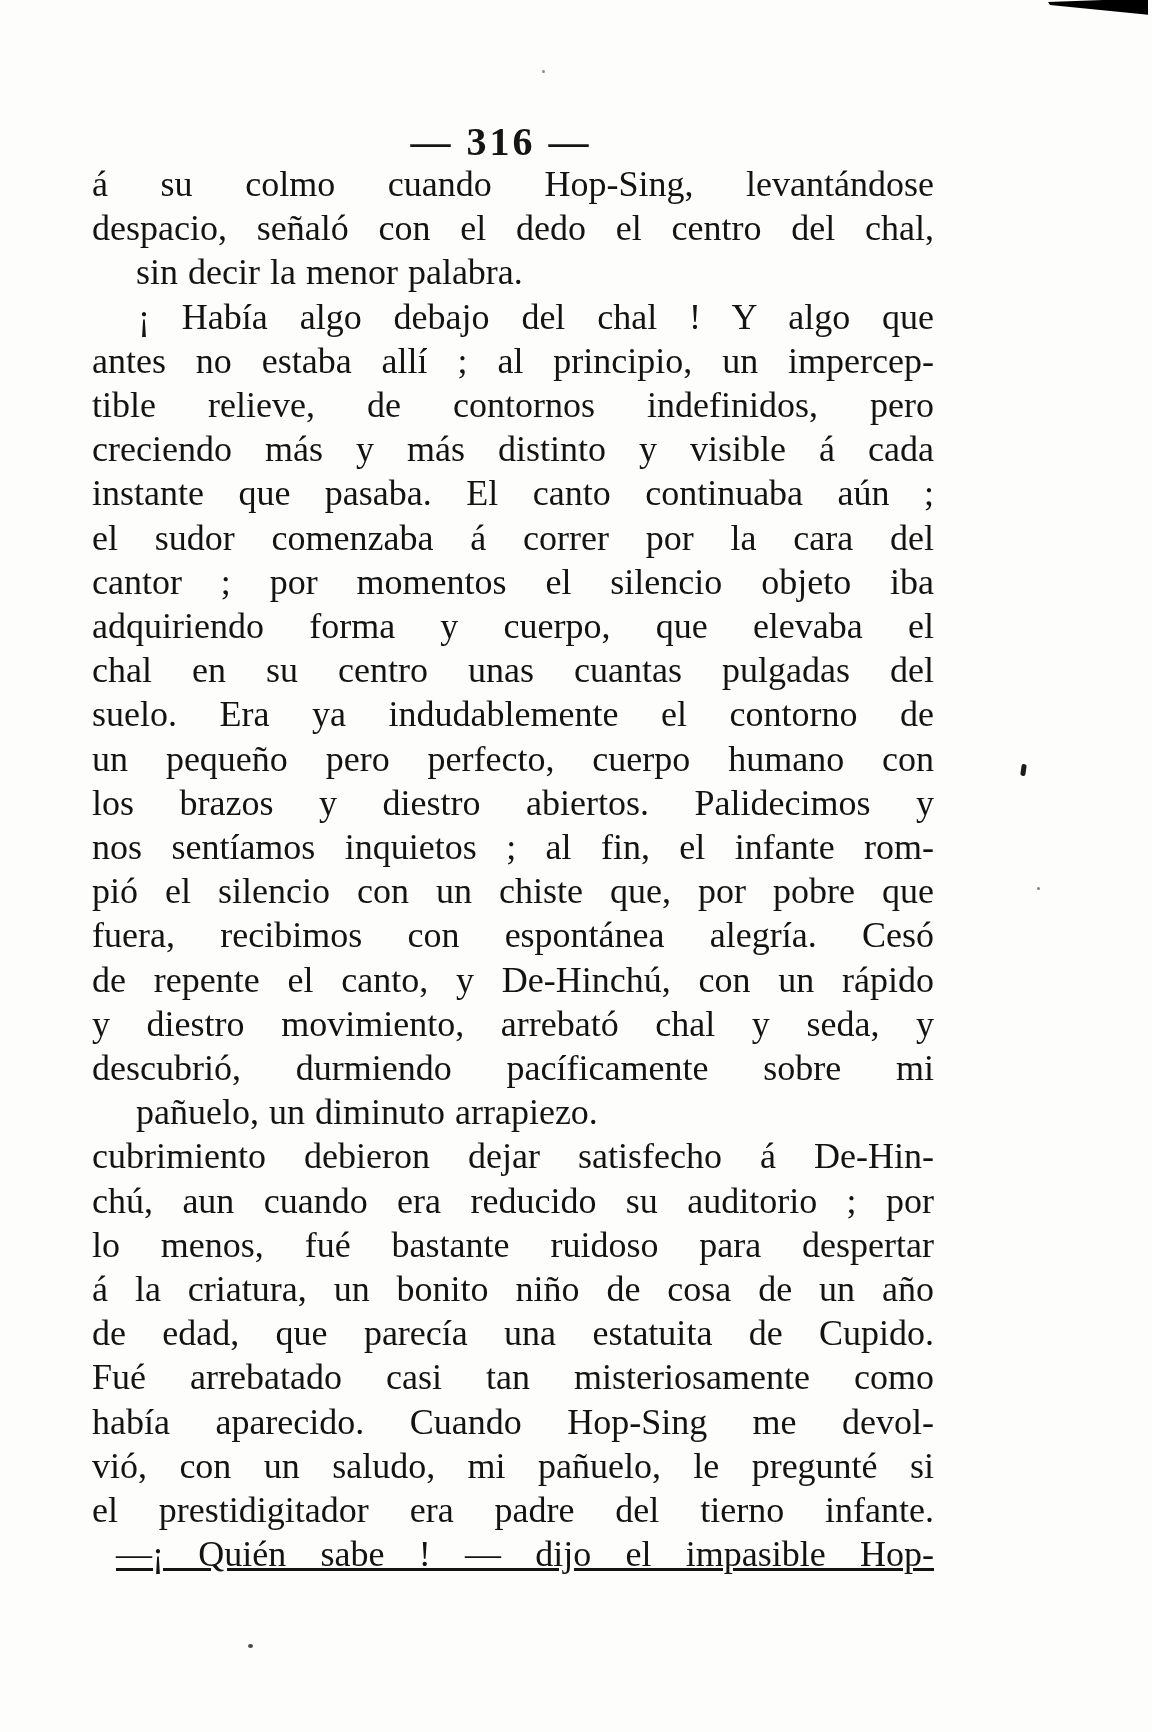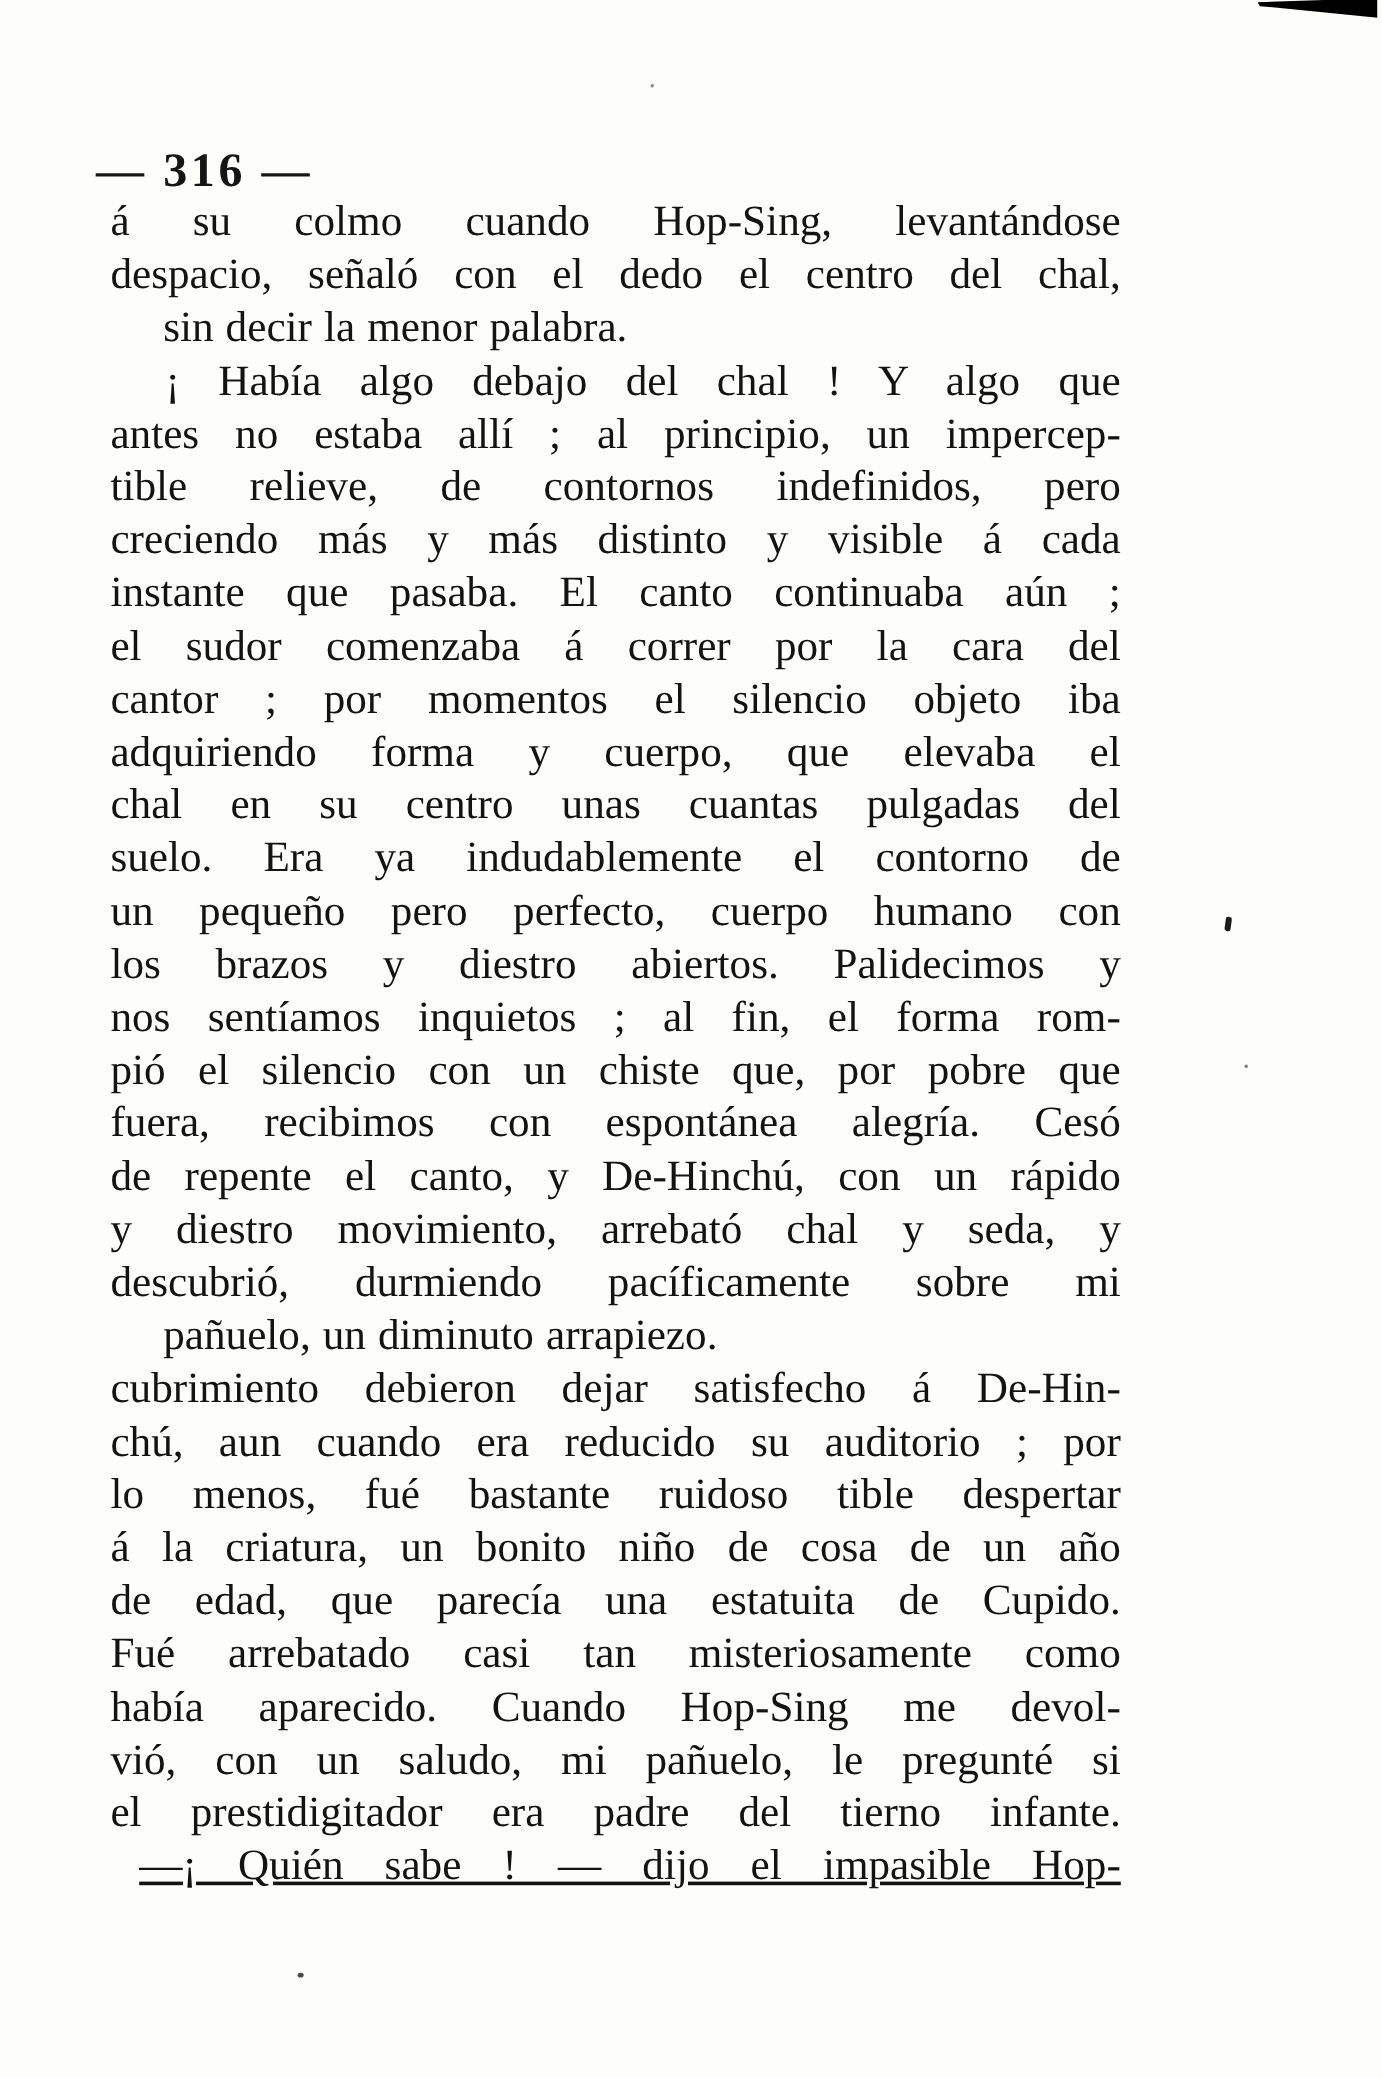--- a/index.html
+++ b/index.html
@@ -14,21 +14,21 @@
     background: #fdfdfc;
     overflow: hidden;
     font-family: "Liberation Serif", "DejaVu Serif", serif;
     color: #131313;
   }
   .page-header {
     position: absolute;
     top: 118px;
     left: 80px;
     width: 842px;
-    text-align: left;
+    text-align: center;
     font-size: 40px;
     font-weight: 700;
     letter-spacing: 3px;
     color: #151515;
   }
   .text-block {
     position: absolute;
     top: 162px;
     left: 92px;
     width: 842px;
@@ -117,30 +117,30 @@
     <div class="line">tible relieve, de contornos indefinidos, pero</div>
     <div class="line">creciendo más y más distinto y visible á cada</div>
     <div class="line">instante que pasaba. El canto continuaba aún ;</div>
     <div class="line">el sudor comenzaba á correr por la cara del</div>
     <div class="line">cantor ; por momentos el silencio objeto iba</div>
     <div class="line">adquiriendo forma y cuerpo, que elevaba el</div>
     <div class="line">chal en su centro unas cuantas pulgadas del</div>
     <div class="line">suelo. Era ya indudablemente el contorno de</div>
     <div class="line">un pequeño pero perfecto, cuerpo humano con</div>
     <div class="line">los brazos y diestro abiertos. Palidecimos y</div>
-    <div class="line">nos sentíamos inquietos ; al fin, el forma rom-</div>
+    <div class="line">nos sentíamos inquietos ; al fin, el infante rom-</div>
     <div class="line">pió el silencio con un chiste que, por pobre que</div>
     <div class="line">fuera, recibimos con espontánea alegría. Cesó</div>
     <div class="line">de repente el canto, y De-Hinchú, con un rápido</div>
     <div class="line">y diestro movimiento, arrebató chal y seda, y</div>
     <div class="line">descubrió, durmiendo pacíficamente sobre mi</div>
     <div class="line end">pañuelo, un diminuto arrapiezo.</div>
     <div class="line">cubrimiento debieron dejar satisfecho á De-Hin-</div>
     <div class="line">chú, aun cuando era reducido su auditorio ; por</div>
-    <div class="line">lo menos, fué bastante ruidoso tible despertar</div>
+    <div class="line">lo menos, fué bastante ruidoso para despertar</div>
     <div class="line">á la criatura, un bonito niño de cosa de un año</div>
     <div class="line">de edad, que parecía una estatuita de Cupido.</div>
     <div class="line">Fué arrebatado casi tan misteriosamente como</div>
     <div class="line">había aparecido. Cuando Hop-Sing me devol-</div>
     <div class="line">vió, con un saludo, mi pañuelo, le pregunté si</div>
     <div class="line">el prestidigitador era padre del tierno infante.</div>
     <div class="line ind-sm">—¡ Quién sabe ! — dijo el impasible Hop-</div>
   </div>
 
   <div class="speck speck-apostrophe"></div>

